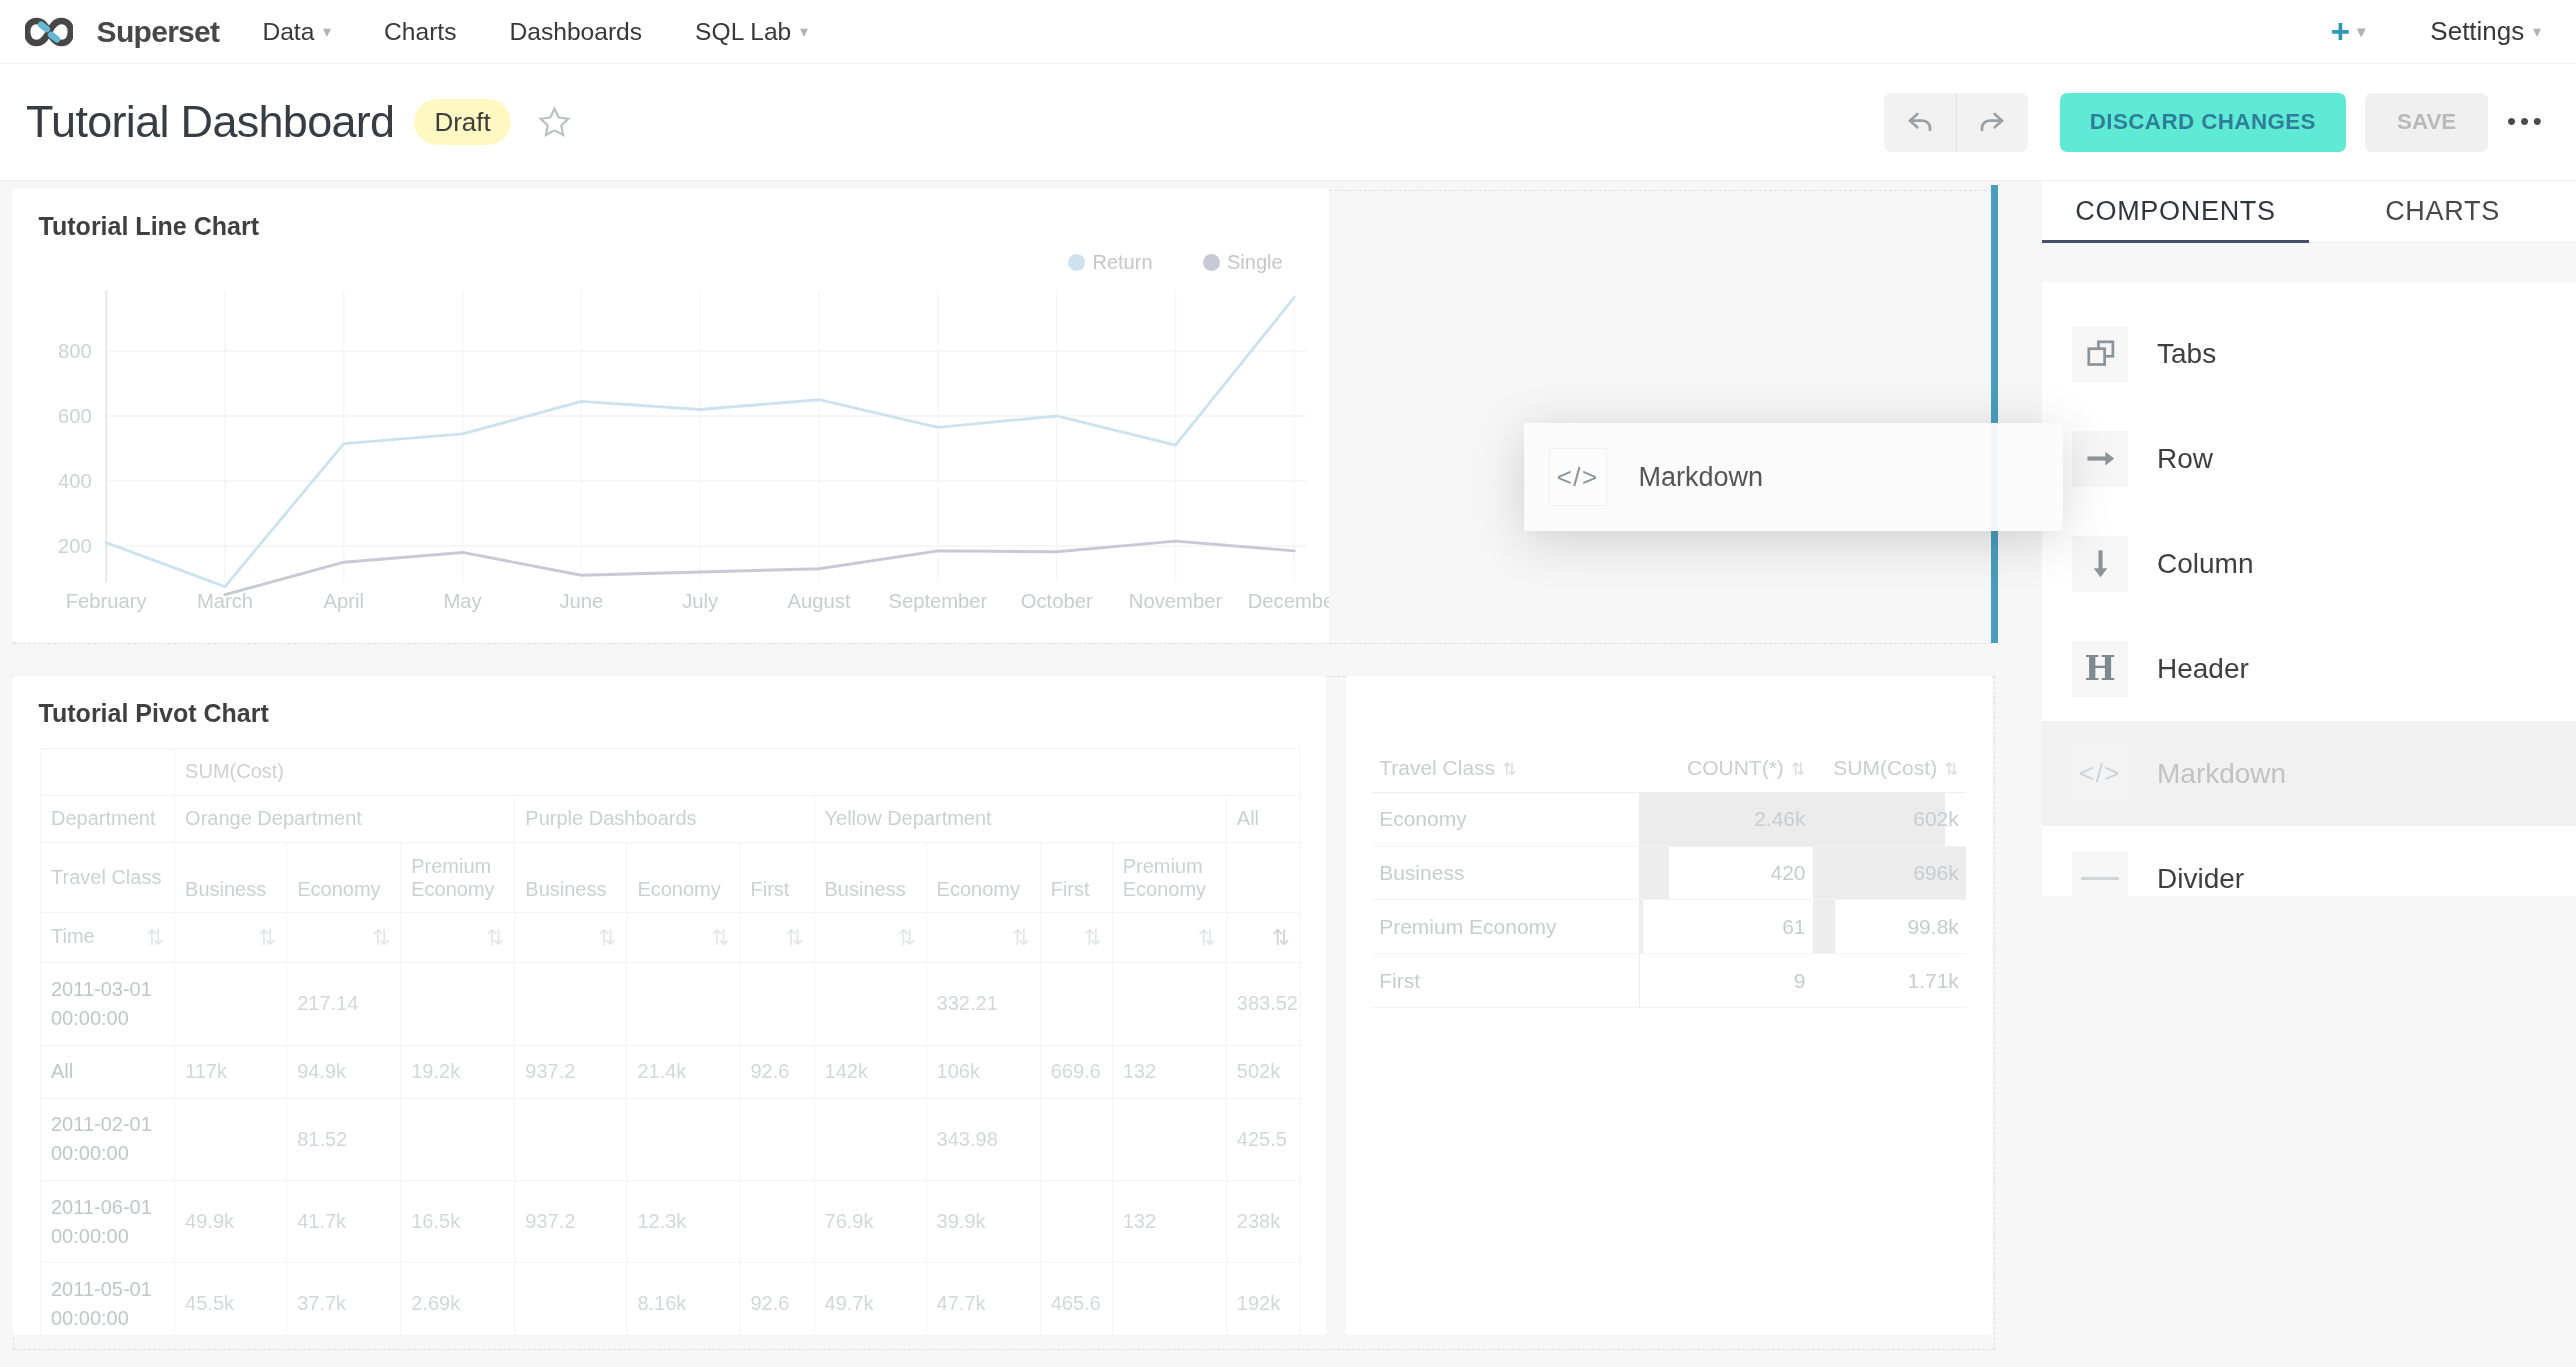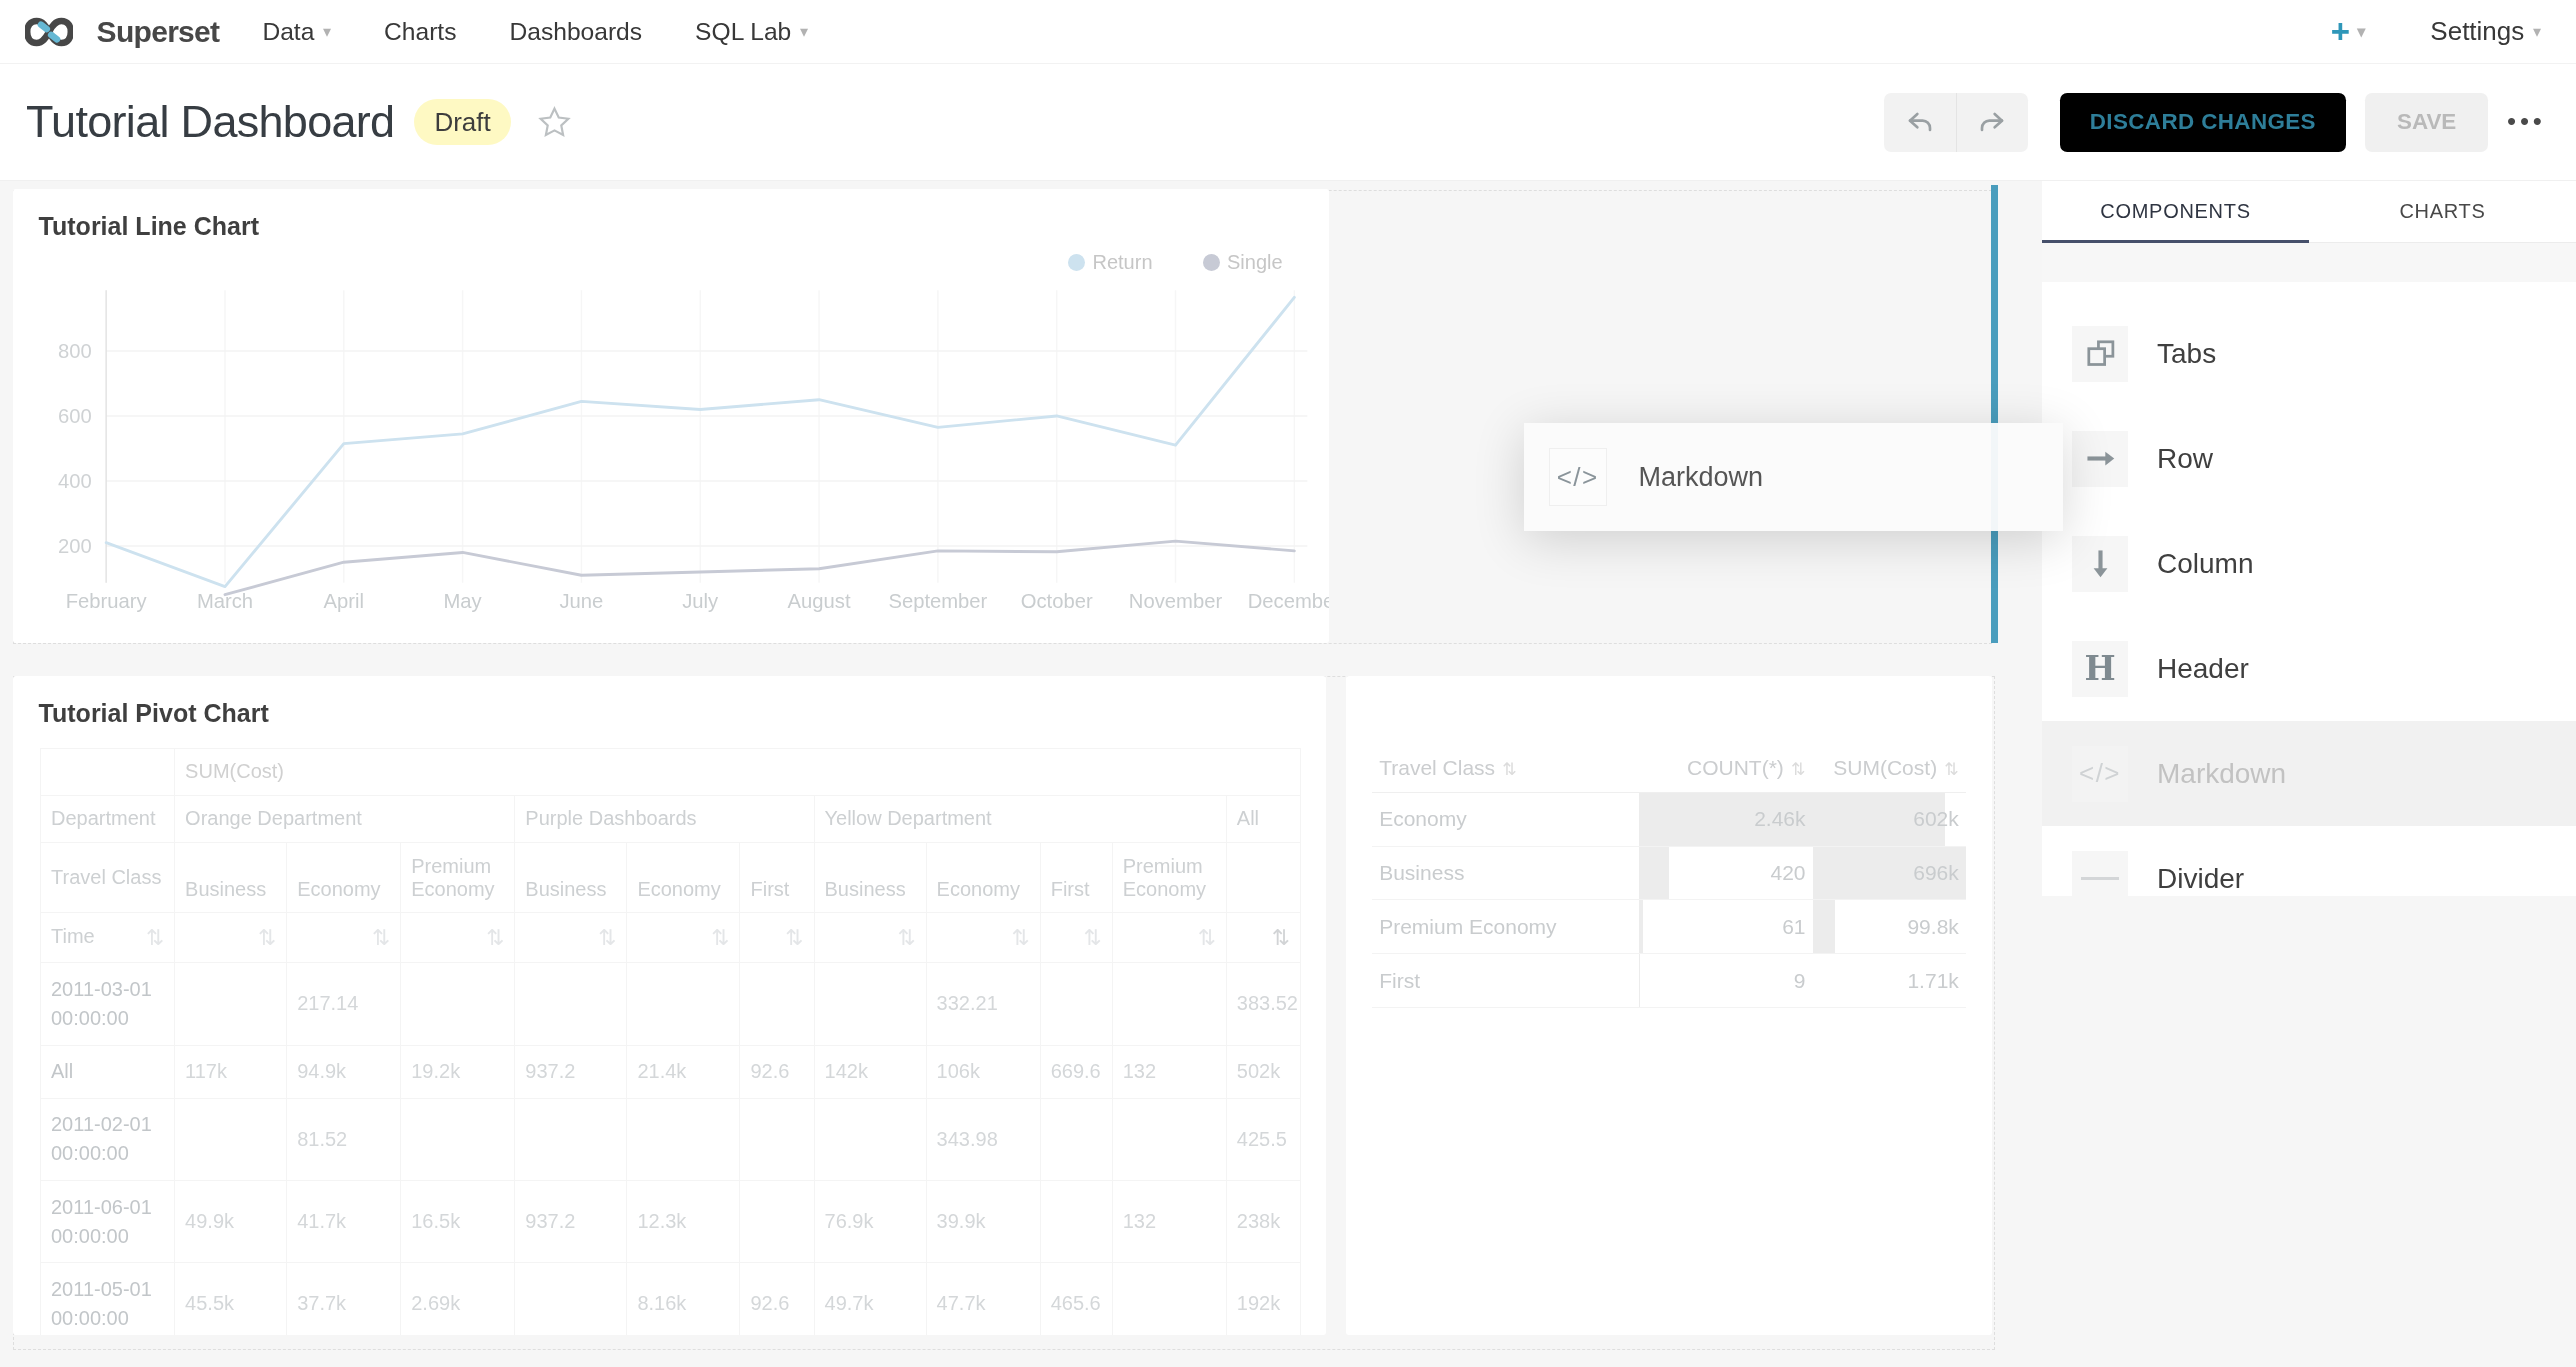--- a/index.html
+++ b/index.html
@@ -23,21 +23,21 @@
   .dash-header { position:absolute; left:0; top:64px; width:2576px; height:117px; background:#fff;
                  border-bottom:0.7px solid #f0f0f0; display:flex; align-items:center; }
   .dash-title { font-size:45px; color:#373d43; margin-left:26px; font-weight:400; letter-spacing:-0.7px;}
   .draft-pill { margin-left:20px; background:#fef9c3; color:#3d3d3d; font-size:26px;
                 padding:7.2px 20px; border-radius:24.6px; }
   .star { margin-left:26px; }
   .hdr-actions { margin-left:auto; margin-right:30px; display:flex; align-items:center; gap:19px; }
   .undo-group { display:flex; background:#f2f2f2; border-radius:7.2px; overflow:hidden; }
   .undo-btn { width:72px; height:59px; display:flex; align-items:center; justify-content:center; cursor:pointer;}
   .undo-btn + .undo-btn { border-left:1.4px solid #e4e4e4; }
-  .btn-discard { background:#000000; color:#2e7e99; font-size:22.4px; font-weight:bold;
+  .btn-discard { background:#5eead4; color:#2e7e99; font-size:22.4px; font-weight:bold;
                  height:59px; padding:0 30px; border-radius:7.2px; display:flex; align-items:center;
                  letter-spacing:0.4px; cursor:pointer; margin-left:13px;}
   .btn-save { background:#f0f0f0; color:#b9b9b9; font-size:22.4px; font-weight:bold; height:59px;
               padding:0 32px; border-radius:7.2px; display:flex; align-items:center; cursor:default;}
   .dots { font-size:24.6px; color:#4a4a4a; letter-spacing:4.3px; font-weight:bold; cursor:pointer; }
 
   
   .content { position:absolute; left:0; top:181px; width:2042px; height:1187px; background:#f6f6f6; }
   .row-box { position:absolute; border:1.4px dashed #dedede; }
   .row1 { left:13px; top:8.7px; width:1979px; height:454px; }
@@ -83,21 +83,21 @@
   table.dtable { border-collapse:collapse; table-layout:fixed; width:594px; font-size:21px; }
   table.dtable th { color:#cbcdcf; font-weight:400; padding:11.6px 7.2px; border-bottom:1.4px solid #efefef;
                     cursor:pointer; white-space:nowrap;}
   table.dtable td { color:#c9ccce; padding:14.4px 7.2px; border-bottom:1.4px solid #f3f3f3; }
   .num { text-align:right; }
   .th-sorter { color:#dcdcdc; font-size:17.3px; margin-left:7.2px; }
 
   
   .sidebar { position:absolute; left:2042px; top:181px; width:534px; height:1187px; background:#fff; z-index:10;}
   .side-tabs { display:flex; height:62px; border-bottom:1.4px solid #ececec; }
-  .side-tab { width:50%; display:flex; align-items:center; justify-content:center; font-size:20px;
+  .side-tab { width:50%; display:flex; align-items:center; justify-content:center; font-size:27px;
               color:#484848; letter-spacing:0.7px; cursor:pointer; position:relative; }
   .side-tab.active { color:#2f3542; }
   .side-tab.active::after { content:""; position:absolute; left:0; bottom:-1.4px; width:100%; height:3.6px;
               background:#46506b; }
   .side-strip { height:39px; background:#f7f7f7; }
   .side-items { padding-top:19px; background:#fff; }
   .side-item { height:105px; display:flex; align-items:center; padding-left:30px; cursor:grab; }
   .side-item.disabled { background:#f1f1f1; cursor:default; }
   .side-iconbox { width:56px; height:56px; background:#f6f6f6; display:flex; align-items:center;
                   justify-content:center; flex:0 0 56px;}

